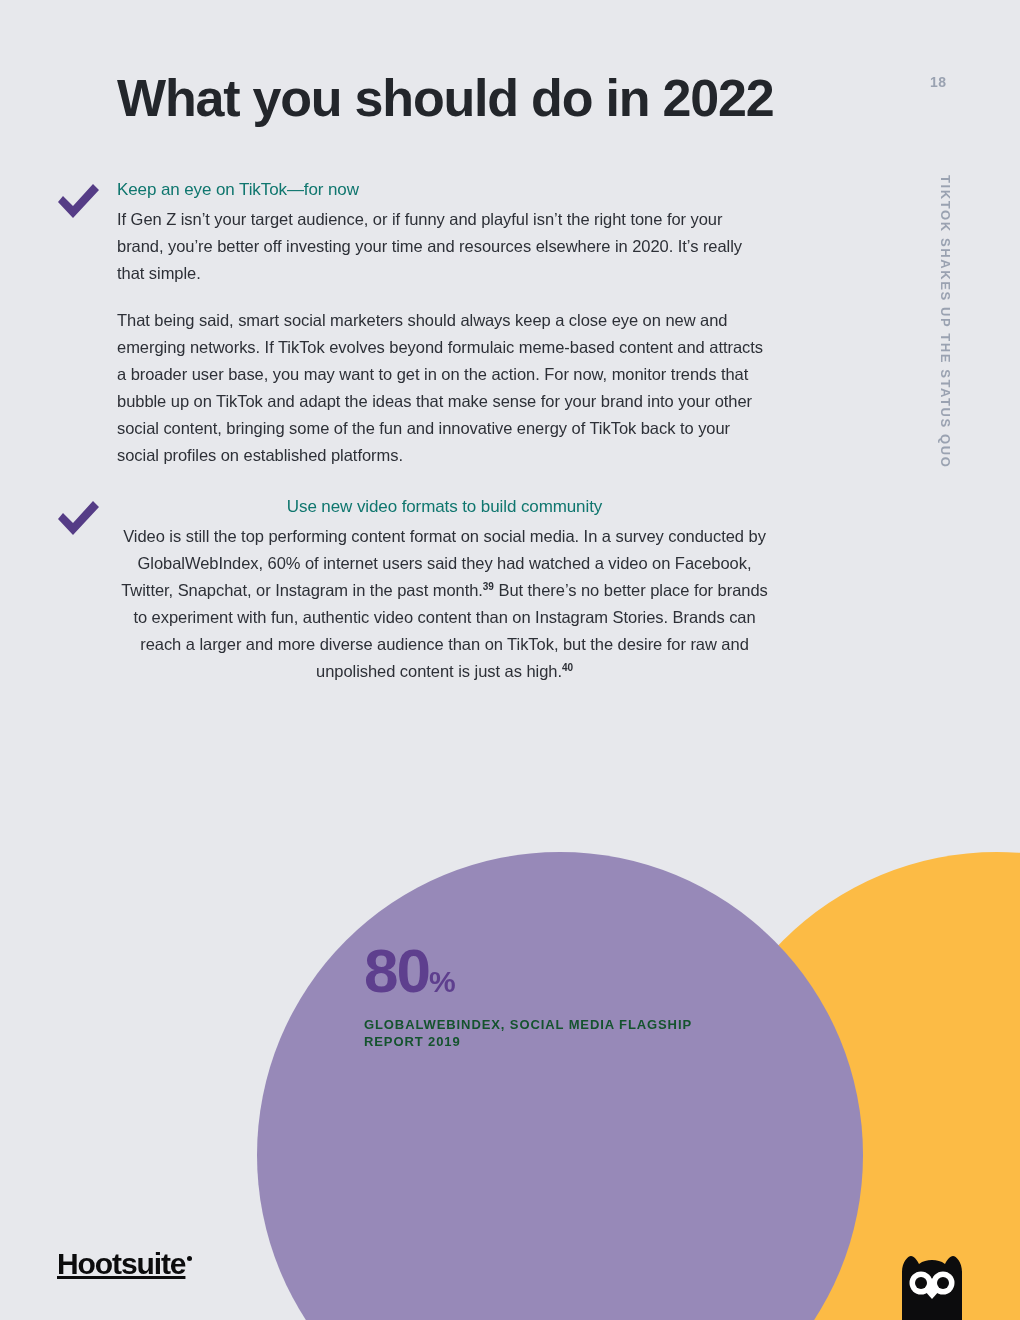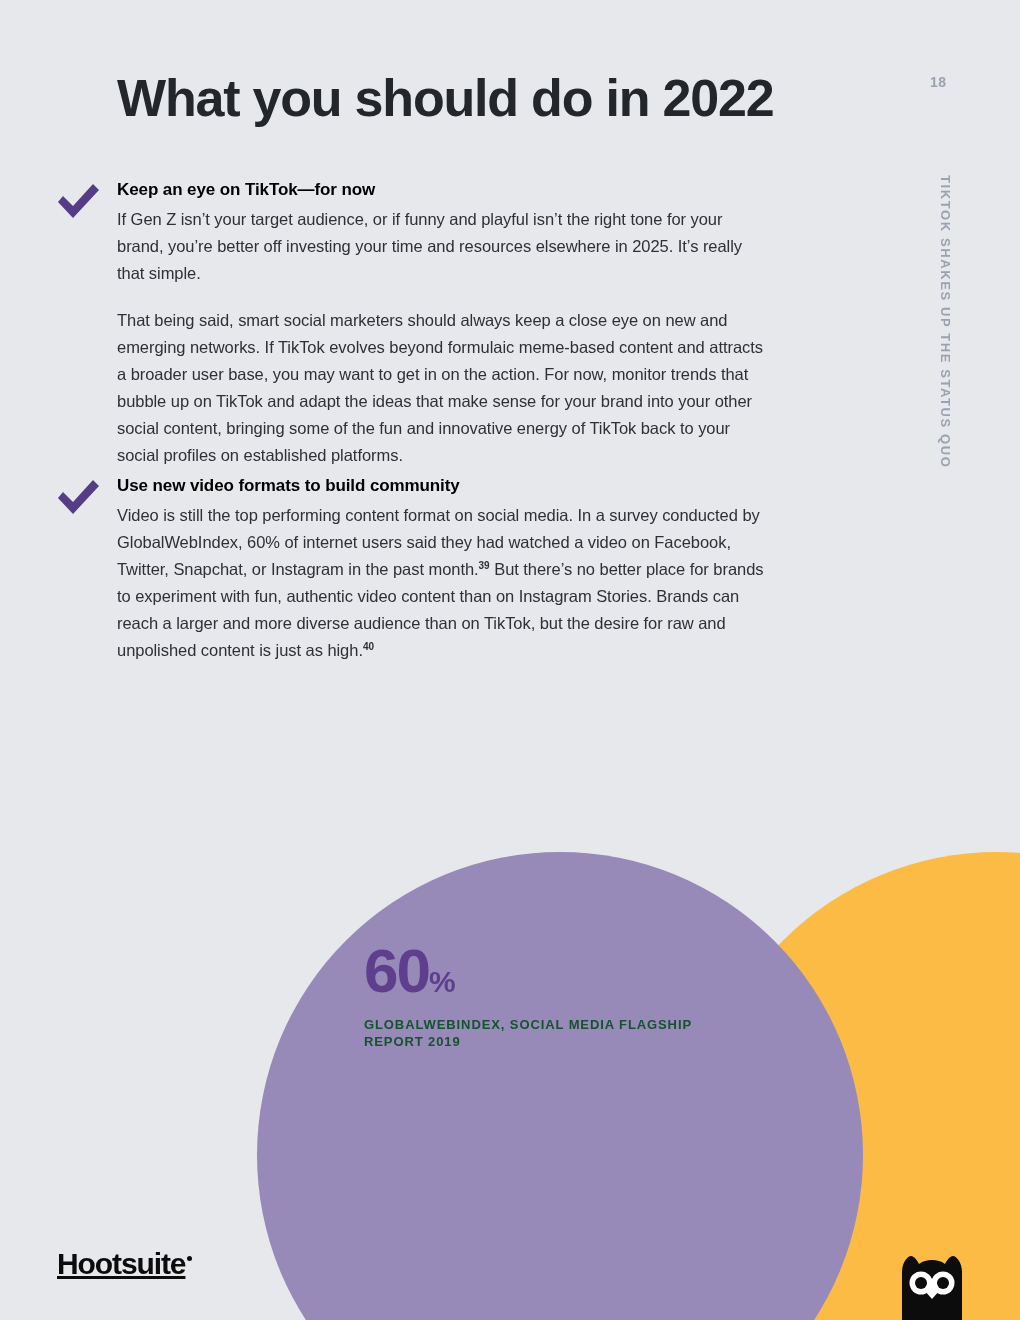--- a/index.html
+++ b/index.html
@@ -104,34 +104,34 @@
     letter-spacing: -1.2px;
     margin: 0;
   }
 
   .section {
     position: absolute;
     left: 117px;
     width: 655px;
   }
   .section-1 { top: 180px; }
-  .section-2 { top: 476px; }
+  .section-2 { top: 497px; text-align: center; }
 
   .check-icon {
     position: absolute;
     left: -62px;
     top: 0px;
     width: 46px;
     height: 46px;
   }
 
   .section-heading {
     font-size: 17px;
-    font-weight: bold;
-    color: #000000;
+    font-weight: normal;
+    color: #0f766e;
     margin: 0 0 6px 0;
     letter-spacing: -0.1px;
   }
 
   .body-para {
     font-size: 16.5px;
     line-height: 27px;
     color: #2d3037;
     margin: 0 0 20px 0;
     letter-spacing: -0.05px;
@@ -231,34 +231,34 @@
 
   <h1 class="page-title">What you should do in 2022</h1>
 
   <div class="section section-1">
     <span class="check-icon">
       <svg viewBox="0 0 46 46" width="46" height="46" aria-hidden="true">
         <path d="M3 22 L8 16 L18 26 L38 4 L44 10 L18 38 Z" fill="#553c86"></path>
       </svg>
     </span>
     <h2 class="section-heading">Keep an eye on TikTok—for now</h2>
-    <p class="body-para">If Gen Z isn’t your target audience, or if funny and playful isn’t the right tone for your brand, you’re better off investing your time and resources elsewhere in 2025. It’s really that simple.</p>
+    <p class="body-para">If Gen Z isn’t your target audience, or if funny and playful isn’t the right tone for your brand, you’re better off investing your time and resources elsewhere in 2020. It’s really that simple.</p>
     <p class="body-para">That being said, smart social marketers should always keep a close eye on new and emerging networks. If TikTok evolves beyond formulaic meme-based content and attracts a broader user base, you may want to get in on the action. For now, monitor trends that bubble up on TikTok and adapt the ideas that make sense for your brand into your other social content, bringing some of the fun and innovative energy of TikTok back to your social profiles on established platforms.</p>
   </div>
 
   <div class="section section-2">
     <span class="check-icon">
       <svg viewBox="0 0 46 46" width="46" height="46" aria-hidden="true">
         <path d="M3 22 L8 16 L18 26 L38 4 L44 10 L18 38 Z" fill="#553c86"></path>
       </svg>
     </span>
     <h2 class="section-heading">Use new video formats to build community</h2>
     <p class="body-para"><span>Video is still the top performing content format on social media. In a survey conducted by GlobalWebIndex, 60% of internet users said they had watched a video on Facebook, Twitter, Snapchat, or Instagram in the past month.</span><sup>39</sup><span> But there’s no better place for brands to experiment with fun, authentic video content than on Instagram Stories. Brands can reach a larger and more diverse audience than on TikTok, but the desire for raw and unpolished content is just as high.</span><sup>40</sup></p>
   </div>
 
   <div class="stat-block">
-    <div class="stat-number"><span>60</span><span class="pct">%</span></div>
+    <div class="stat-number"><span>80</span><span class="pct">%</span></div>
     <p class="stat-source">GLOBALWEBINDEX, SOCIAL MEDIA FLAGSHIP REPORT 2019</p>
   </div>
 
   <div class="brand"><span>Hootsuite</span><span class="dot"></span></div>
 
 </div>
 
 </body></html>

